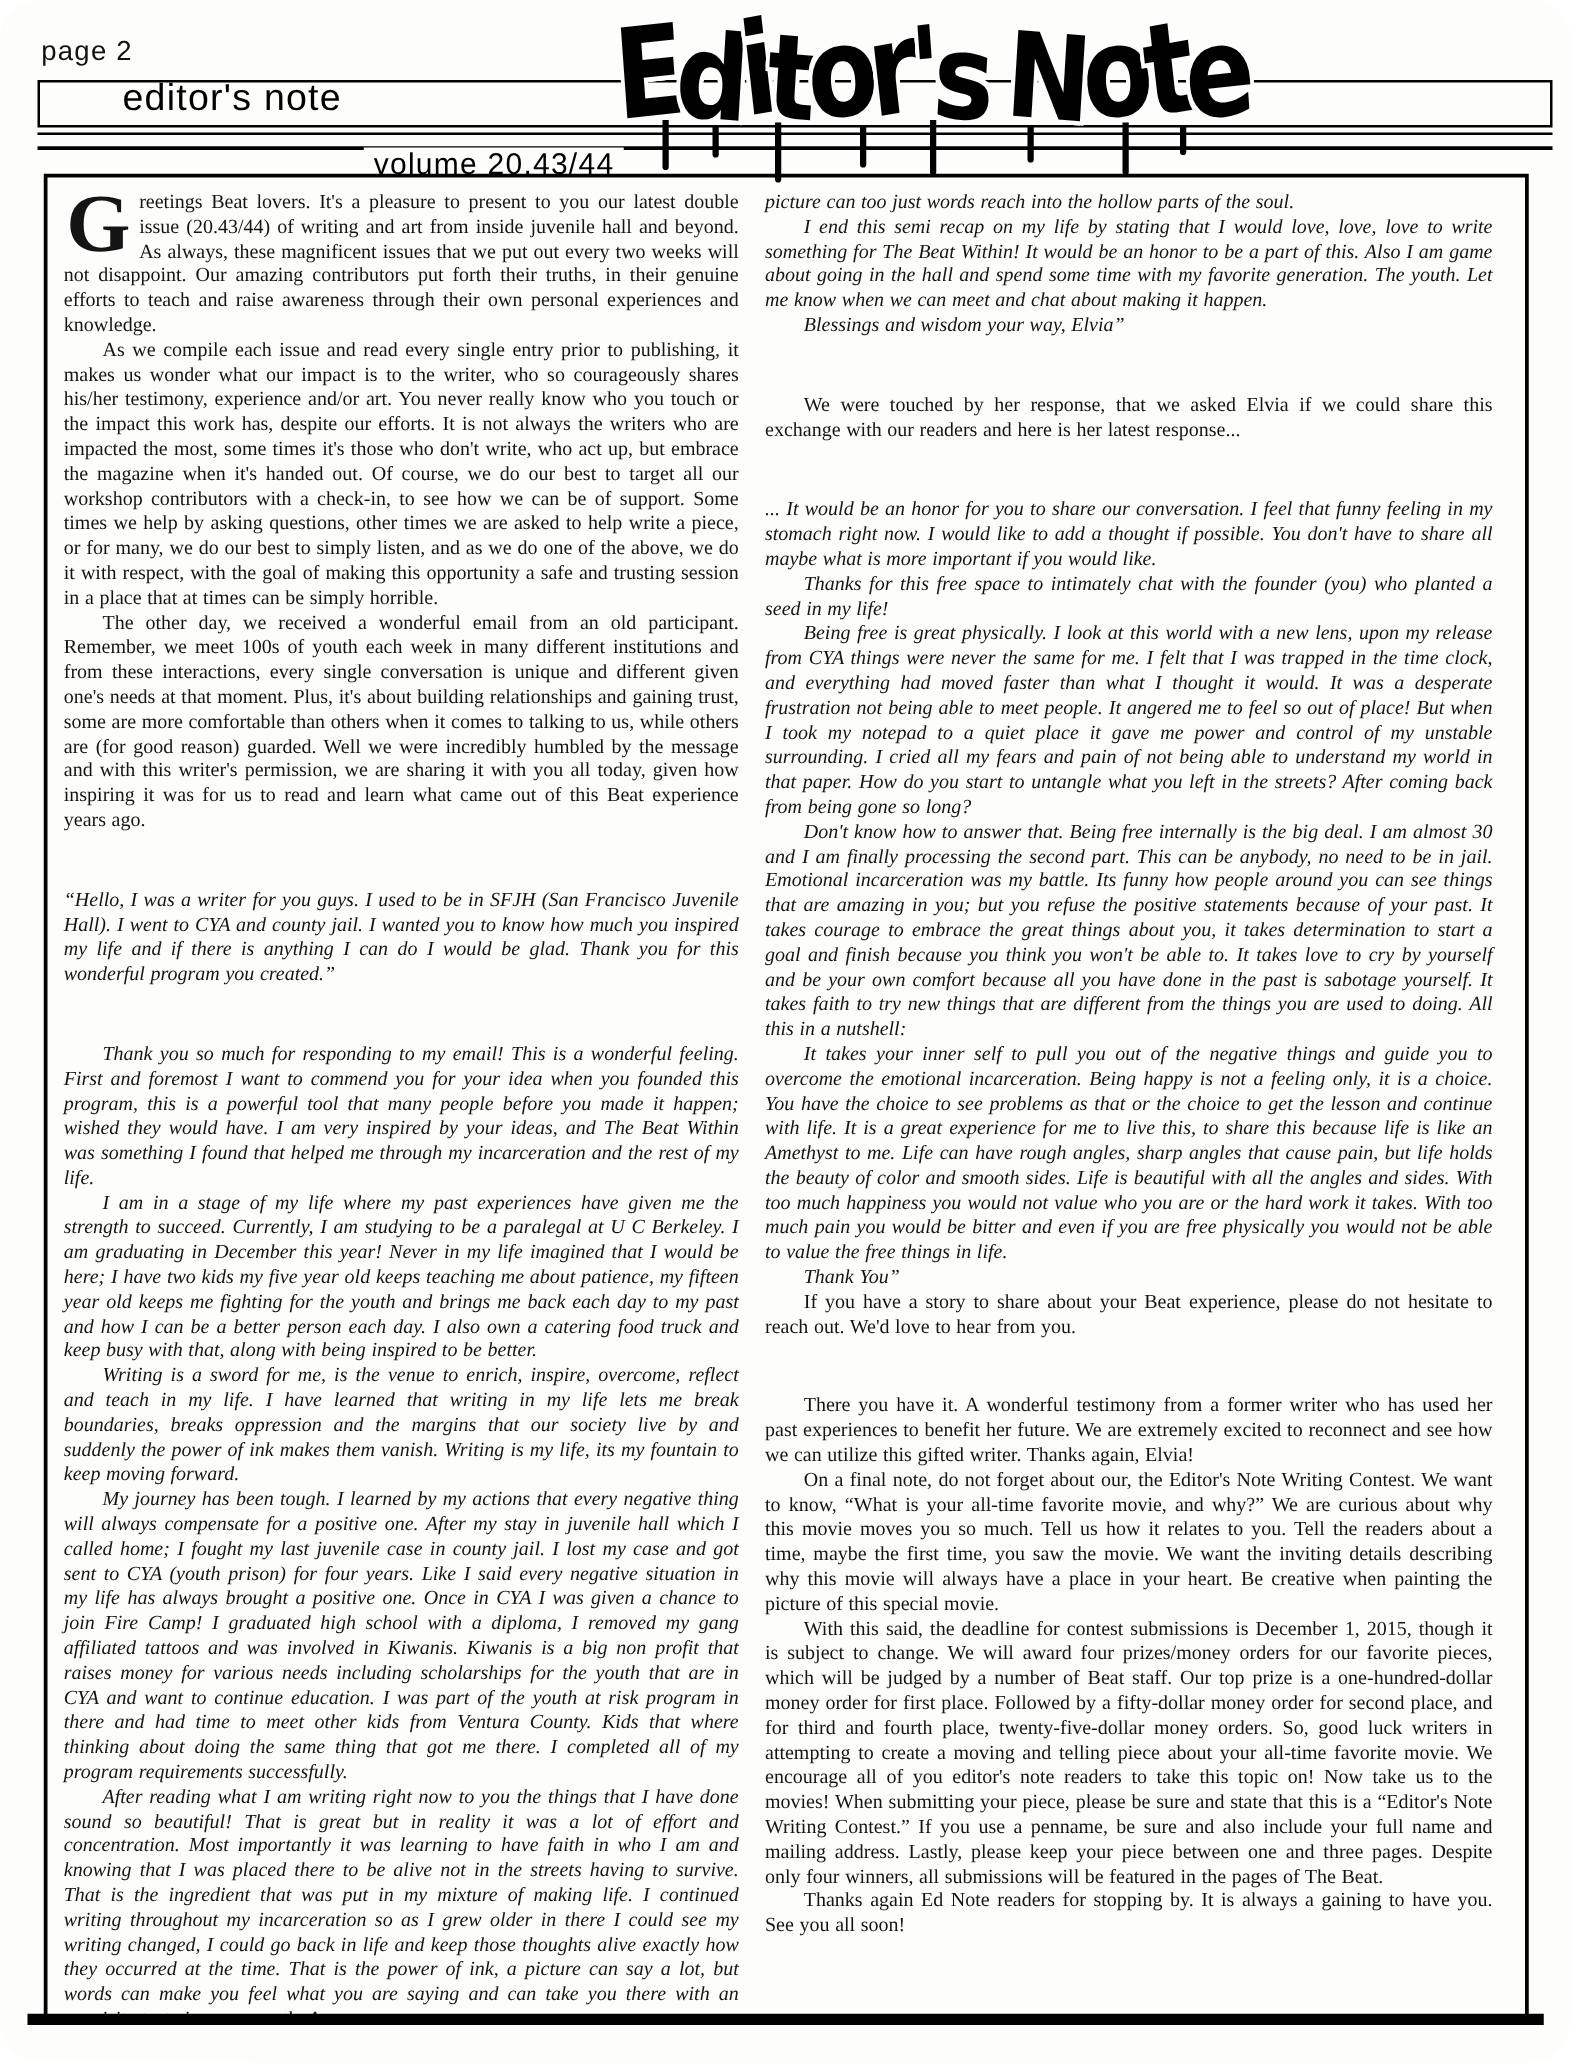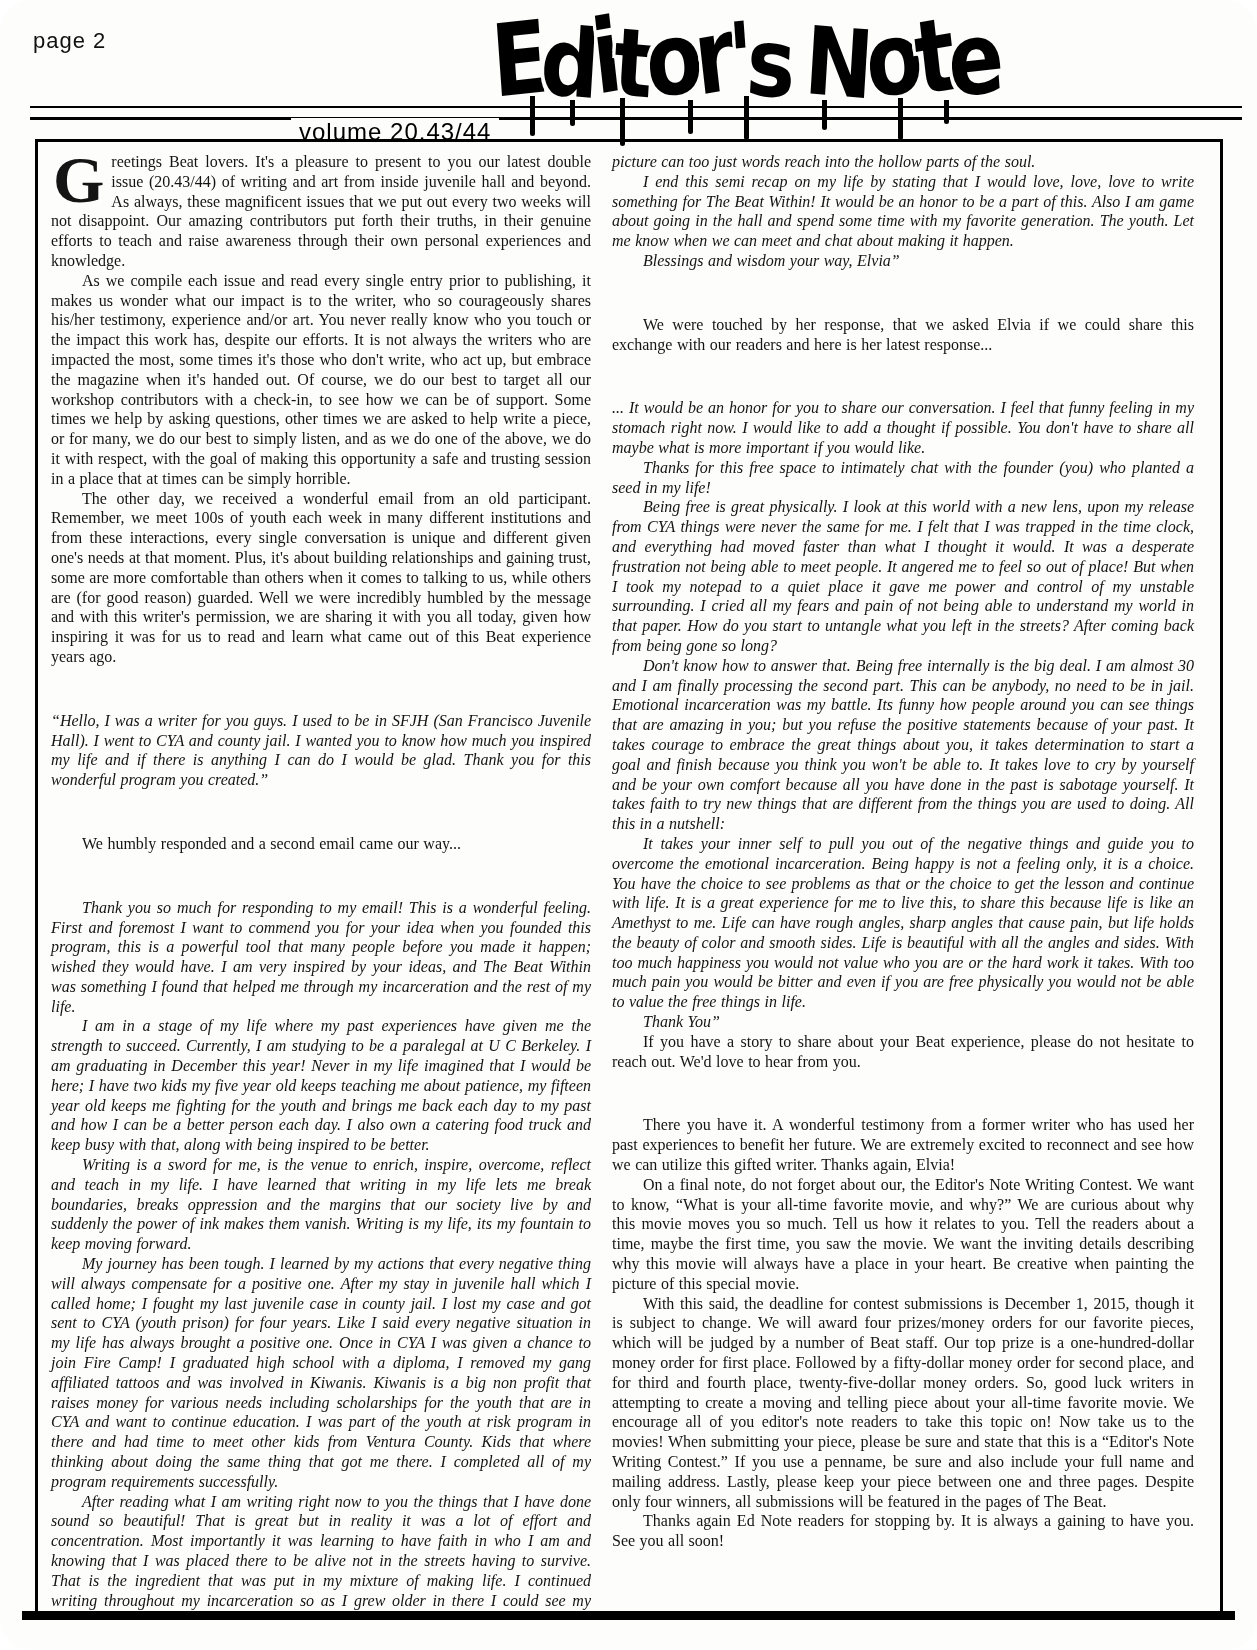--- a/index.html
+++ b/index.html
@@ -88,20 +88,23 @@
   }
 </style>
 </head>
 <body>
 
 <div id="page">
 
   <div id="header">
     <div class="page-label">page 2</div>
 
+    <div class="band">
+      <div class="band-title">editor's note</div>
+    </div>
 
     <div class="rule-lines"></div>
 
     <div class="volume-label">volume 20.43/44</div>
 
     <div class="graffiti">
       <span id="graffiti-letters"><span class="ch">E</span><span class="ch">d</span><span class="ch">i</span><span class="ch">t</span><span class="ch">o</span><span class="ch">r</span><span class="ch">'</span><span class="ch">s</span><span class="sp"></span><span class="ch">N</span><span class="ch">o</span><span class="ch">t</span><span class="ch">e</span></span>
       <i class="drip d1"></i>
       <i class="drip d2"></i>
       <i class="drip d3"></i>
@@ -112,21 +115,20 @@
       <i class="drip d8"></i>
     </div>
   </div>
 
   <div id="frame">
     <div id="col-left">
         <p><span class="drop">G</span>reetings Beat lovers. It's a pleasure to present to you our latest double issue (20.43/44) of writing and art from inside juvenile hall and beyond.  As always, these magnificent issues that we put out every two weeks will not disappoint. Our amazing contributors put forth their truths, in their genuine efforts to teach and raise awareness through their own personal experiences and knowledge.</p>
         <p class="indent">As we compile each issue and read every single entry prior to publishing, it makes us wonder what our impact is to the writer, who so courageously shares his/her testimony, experience and/or art. You never really know who you touch or the impact this work has, despite our efforts.  It is not always the writers who are impacted the most, some times it's those who don't write, who act up, but embrace the magazine when it's handed out.  Of course, we do our best to target all our workshop contributors with a check-in, to see how we can be of support. Some times we help by asking questions, other times we are asked to help write a piece, or for many, we do our best to simply listen, and as we do one of the above, we do it with respect, with the goal of making this opportunity a safe and trusting session in a place that at times can be simply horrible.</p>
         <p class="indent">The other day, we received a wonderful email from an old participant. Remember, we meet 100s of youth each week in many different institutions and from these interactions, every single conversation is unique and different given one's needs at that moment. Plus, it's about building relationships and gaining trust, some are more comfortable than others when it comes to talking to us, while others are (for good reason) guarded.  Well we were incredibly humbled by the message and with this writer's permission, we are sharing it with you all today, given how inspiring it was for us to read and learn what came out of this Beat experience years ago.</p>
         <p class="quote gap">“Hello, I was a writer for you guys. I used to be in SFJH (San Francisco Juvenile Hall). I went to CYA and county jail. I wanted you to know how much you inspired my life and if there is anything  I can do I would  be glad. Thank you for this wonderful program you created.”</p>
-        <p class="indent gap">We humbly responded and a second email came our way...</p>
         <p class="quote indent gap">Thank you so much for responding to my email! This is a wonderful feeling. First and foremost I want to commend you for your idea when you founded this program, this is a powerful tool that many people before you made it happen; wished they would have. I am very inspired by your ideas, and The Beat Within was something I found that helped me through my incarceration and the rest of my life.</p>
         <p class="quote indent">I am in a stage of my life where my past experiences have given me the strength to succeed. Currently, I am studying to be a paralegal at U C Berkeley. I am graduating in December this year! Never in my life imagined that I would be here; I have two kids my five year old keeps teaching me about patience, my fifteen year old keeps me fighting for the youth and brings me back each day to my past and how I can be a better person each day. I also own a catering food truck and keep busy with that, along with being inspired to be better.</p>
         <p class="quote indent">Writing is a sword for me, is the venue to enrich, inspire, overcome, reflect and teach in my life. I have learned that writing in my life lets me break boundaries, breaks oppression and the margins that our society live by and suddenly the power of ink makes them vanish. Writing is my life, its my fountain to keep moving forward.</p>
         <p class="quote indent">My journey has been tough. I learned by my actions that every negative thing will always compensate for a positive one. After my stay in juvenile hall which I called home; I fought my last juvenile case in county jail. I lost my case and got sent to CYA (youth prison) for four years. Like I said every negative situation in my life has always brought a positive one. Once in CYA I was given a chance to join Fire Camp! I graduated high school with a diploma, I removed my gang affiliated tattoos and was involved in Kiwanis. Kiwanis is a big non profit that raises money for various needs including scholarships for the youth that are in CYA and want to continue education. I was part of the youth at risk program in there and had time to meet other kids from Ventura County. Kids that where thinking about doing the same thing that got me there. I completed all of my program requirements successfully.</p>
         <p class="quote indent">After reading what I am writing right now to you the things that I have done sound so beautiful! That is great but in reality it was a lot of effort and concentration. Most importantly it was learning to have faith in who I am and knowing that I was placed there to be alive not in the streets having to survive. That is the ingredient that was put in my mixture of making life. I continued writing throughout my incarceration so as I grew older in there I could see my writing changed, I could go back in life and keep those thoughts alive exactly how they occurred at the time. That is the power of ink, a picture can say a lot, but words can make you feel what you are saying and can take you there with an exquisite taste in your mouth. A</p>
       </div>
     <div id="col-right">
         <p class="quote">picture can too just words reach into the hollow parts of the soul.</p>
         <p class="quote indent">I end this semi recap on my life by stating that I would love, love, love to write something for The Beat Within! It would be an honor to be a part of this. Also I am game about going in the hall and spend some time with my favorite generation. The youth. Let me know when we can meet and chat about making it happen.</p>
         <p class="quote indent">Blessings and wisdom your way, Elvia”</p>

